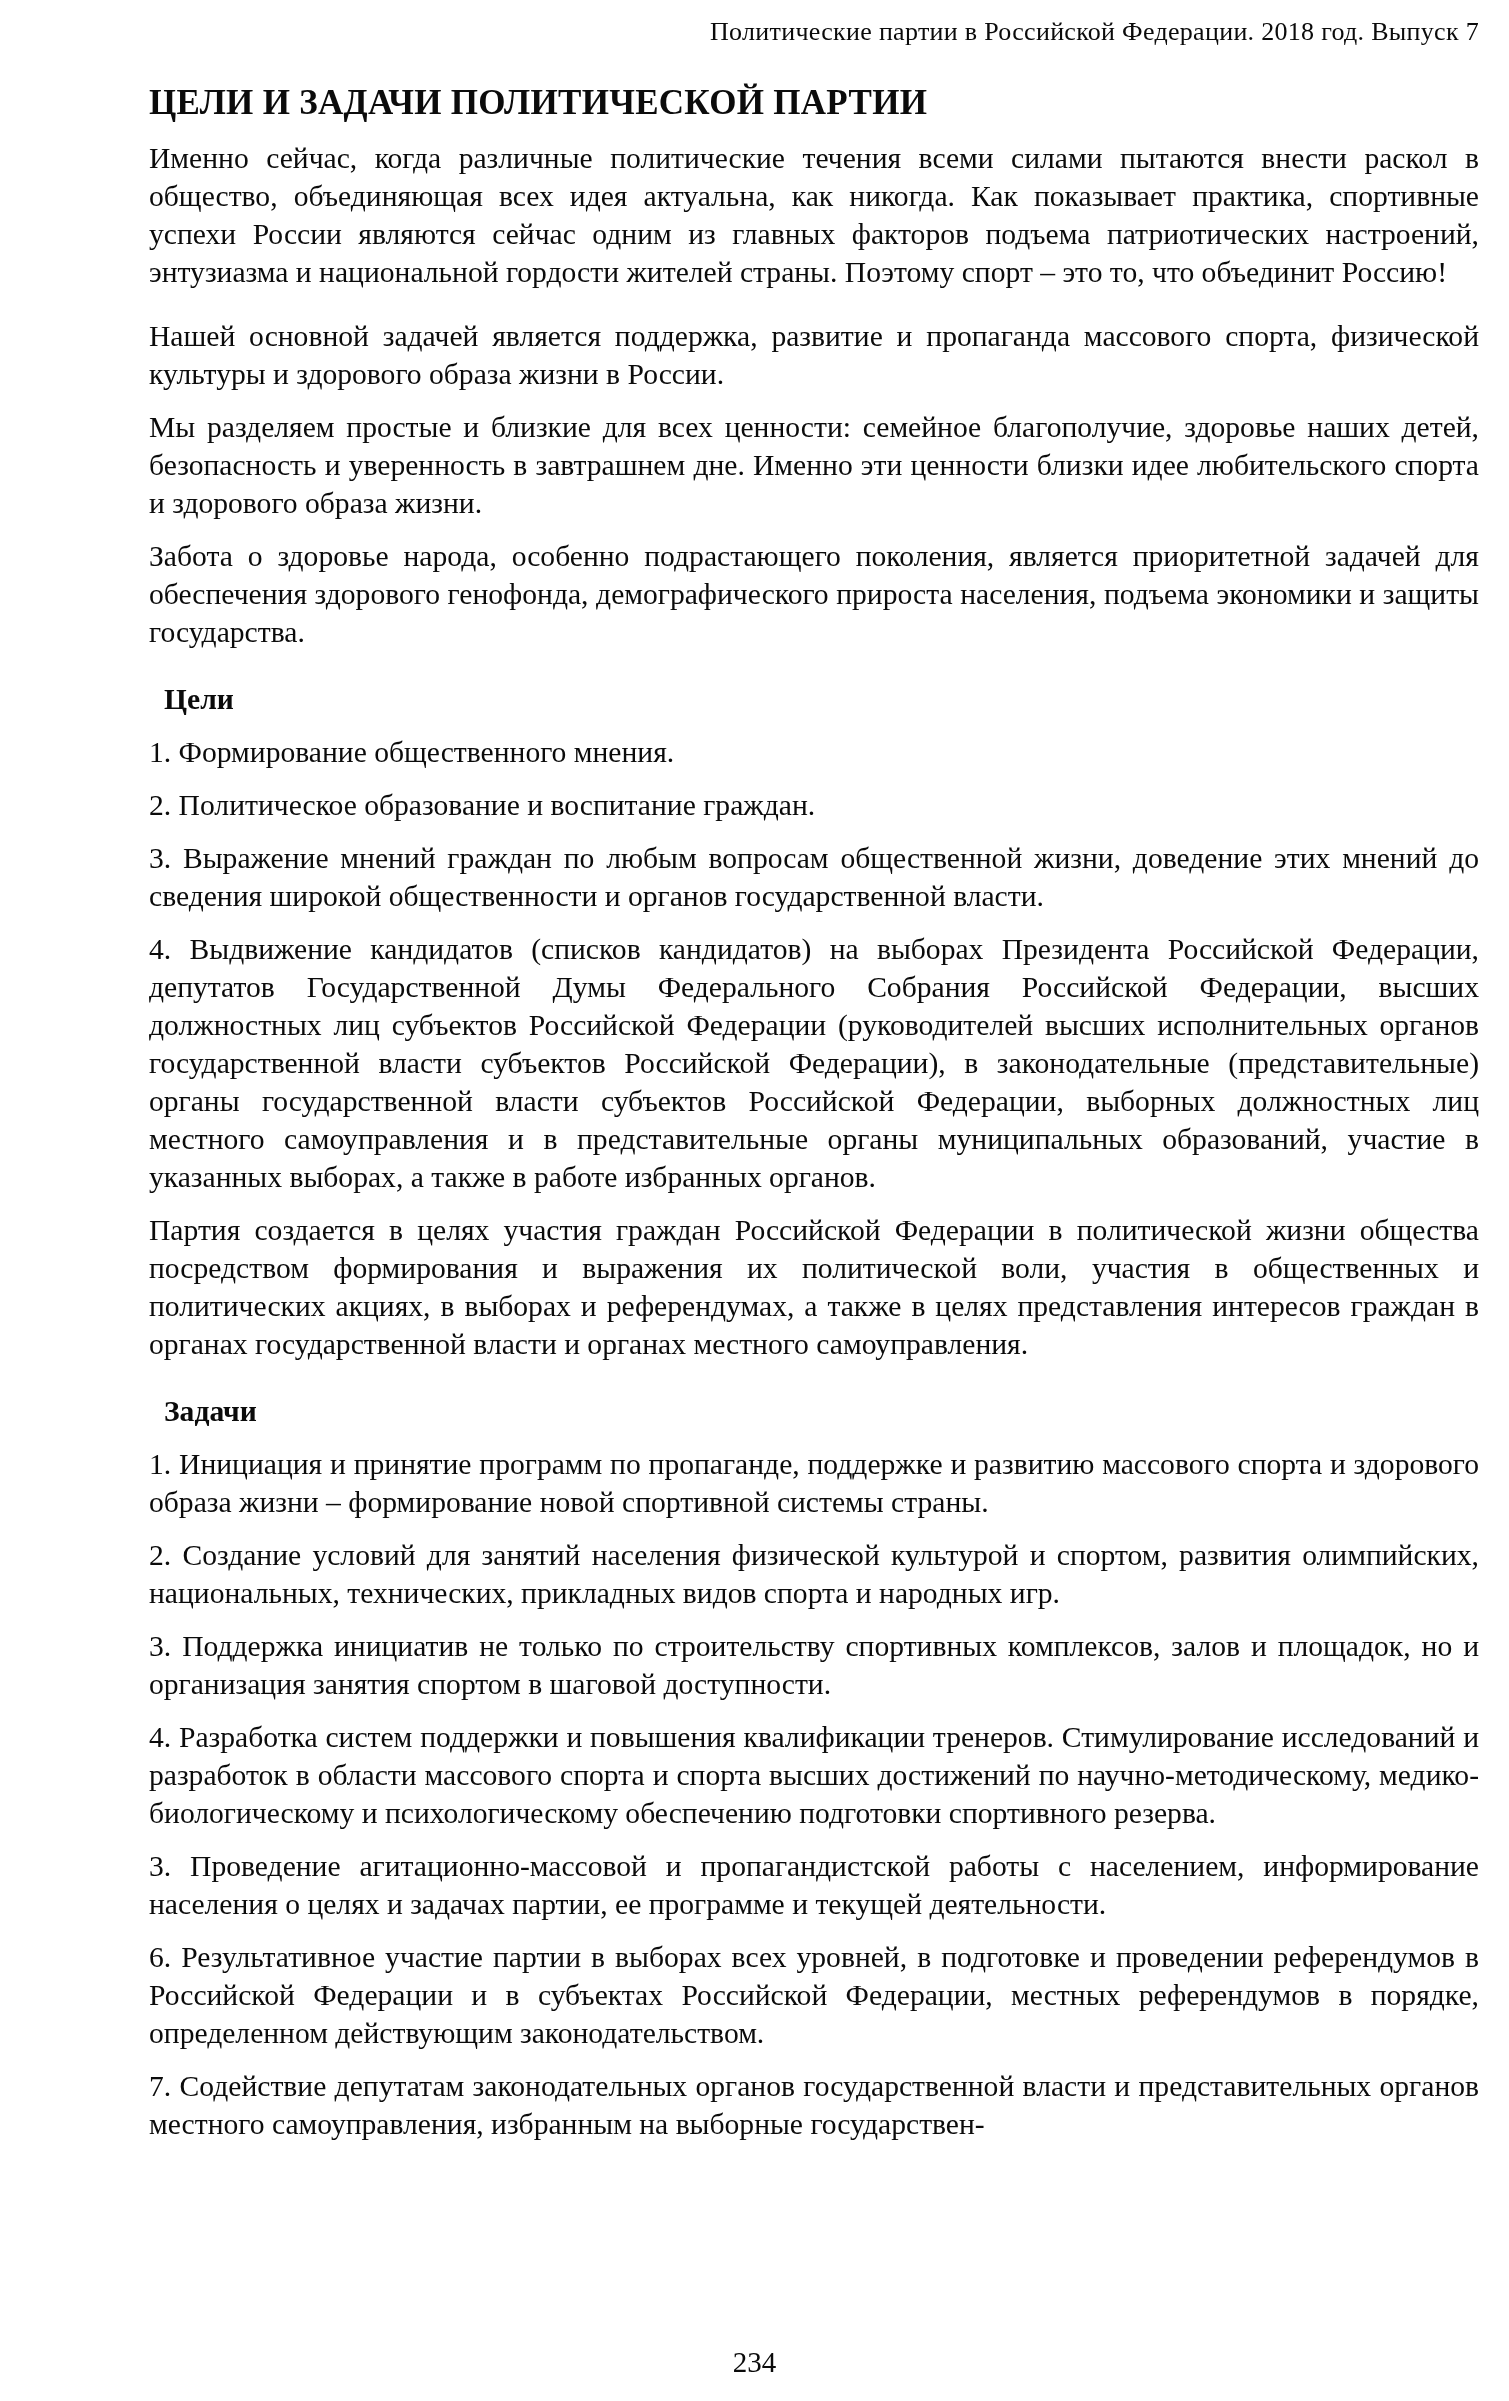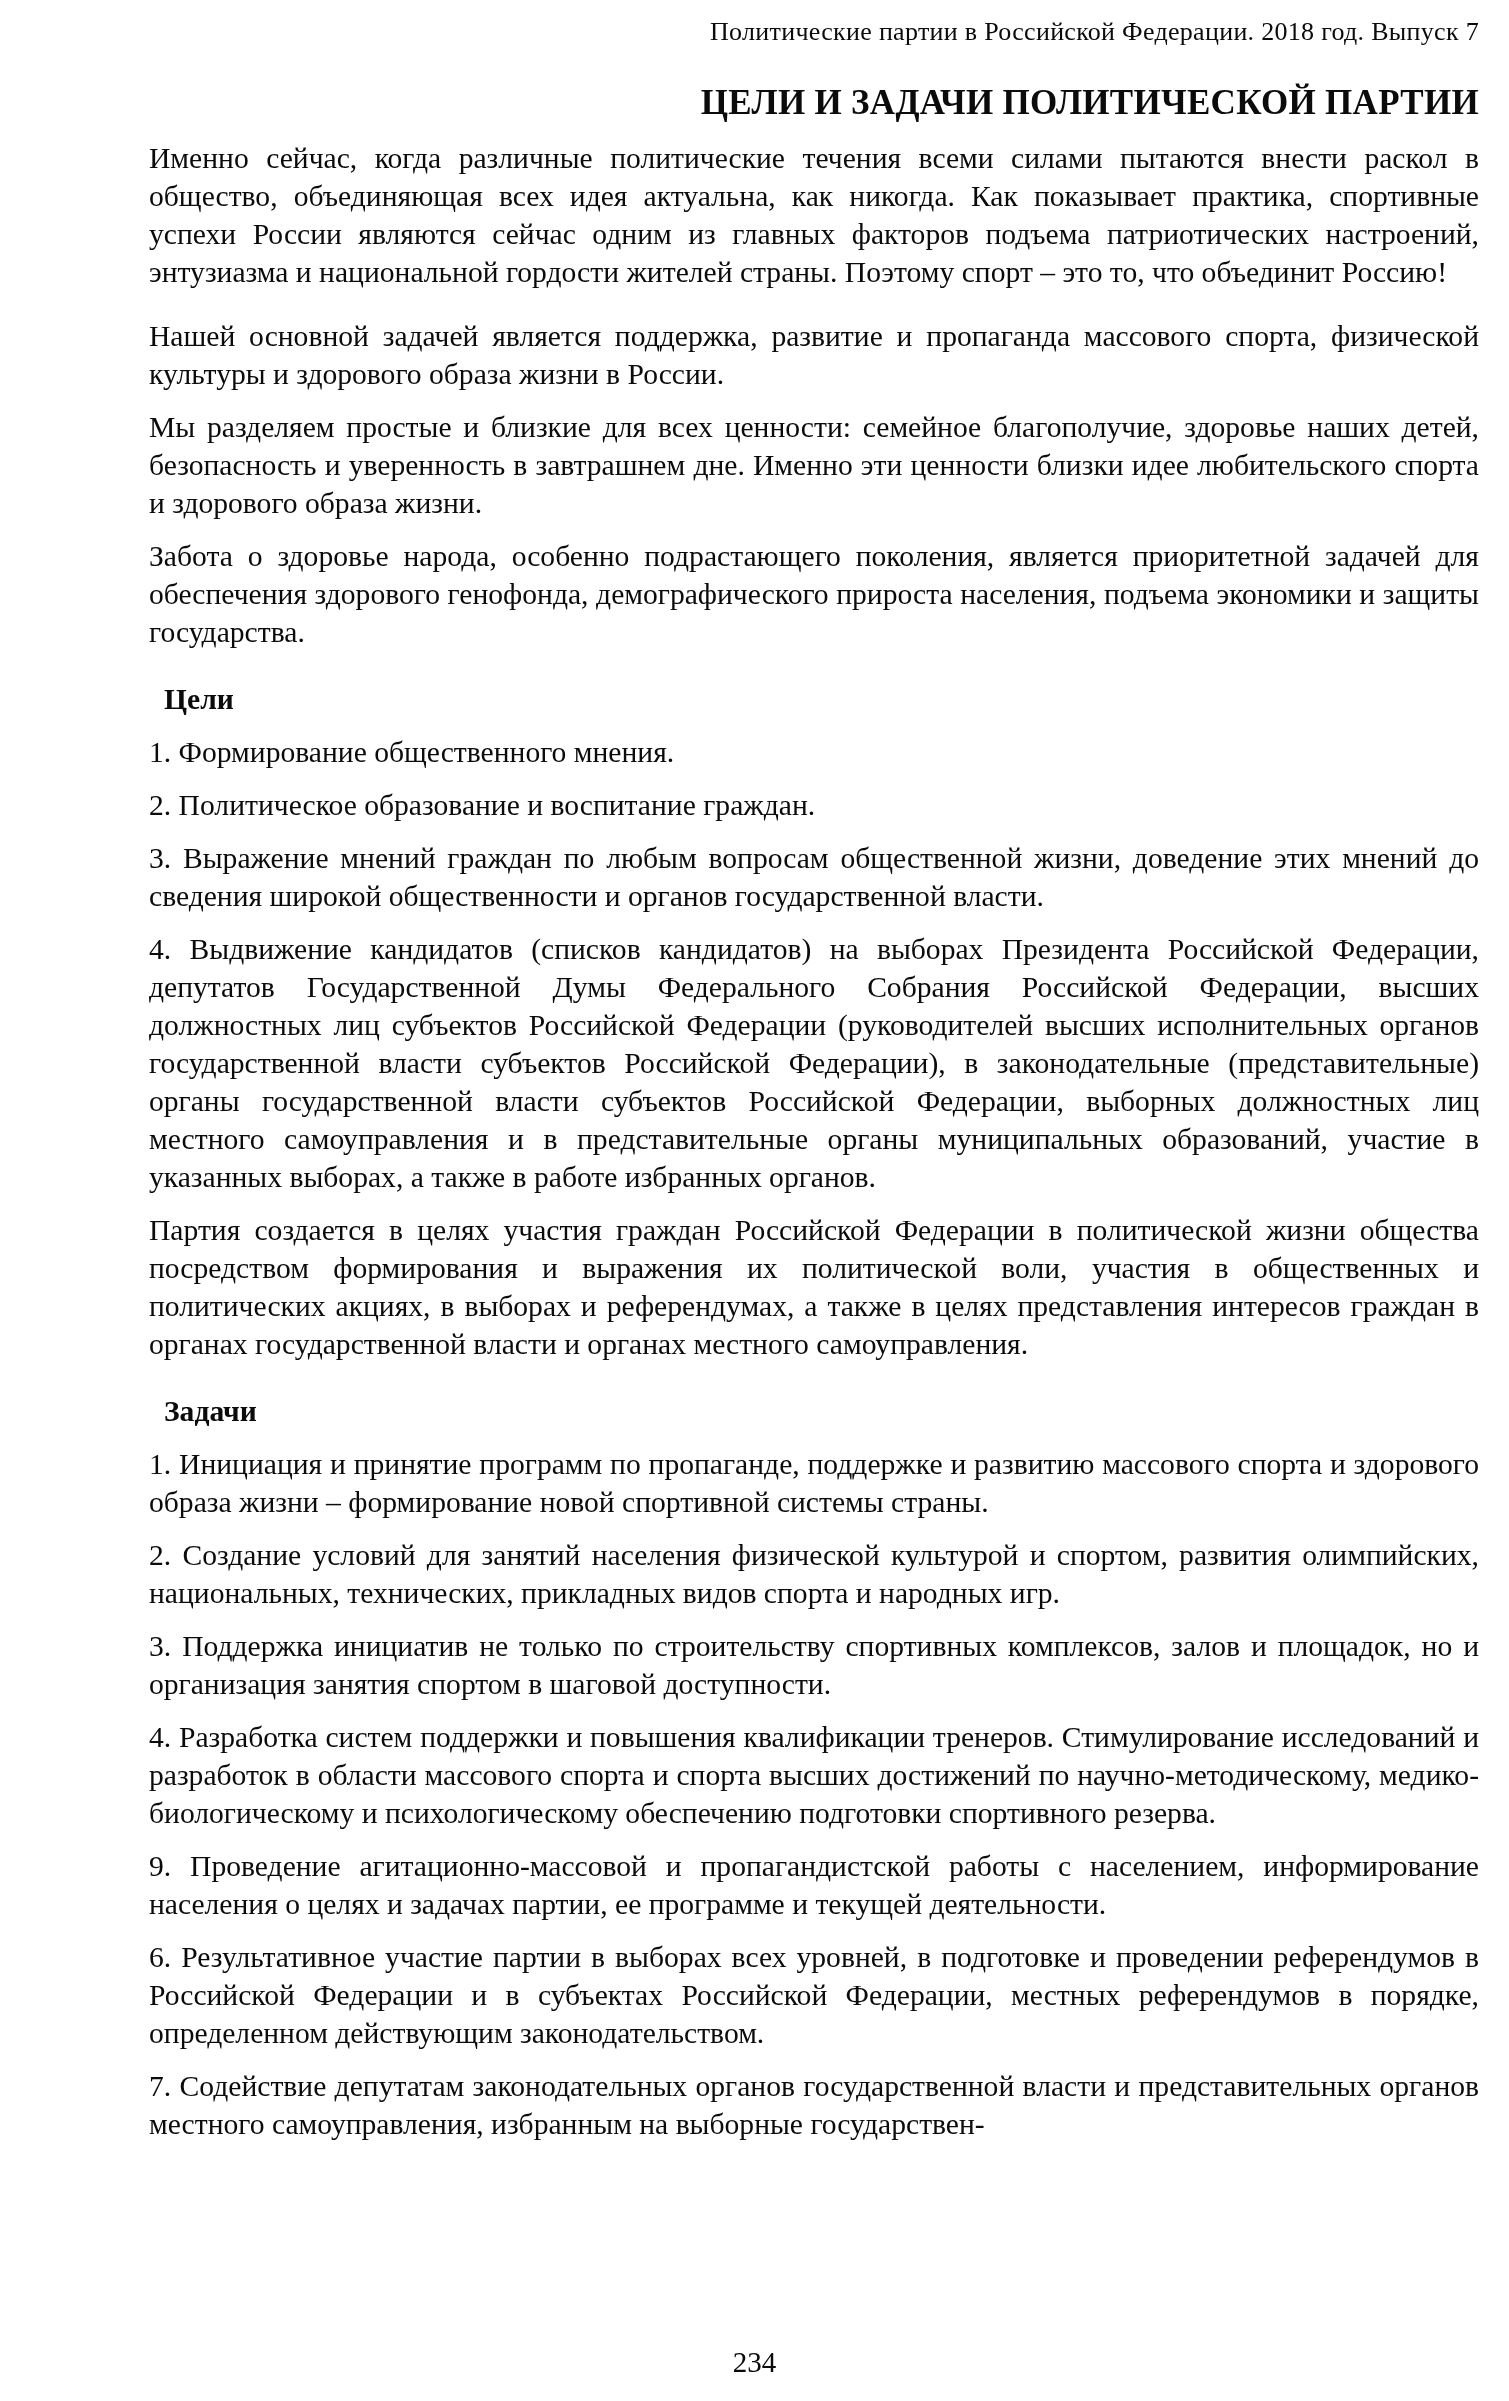--- a/index.html
+++ b/index.html
@@ -19,21 +19,21 @@
     overflow: hidden;
   }
   .running-header {
     text-align: right;
     font-size: 26px;
     line-height: 1.2;
     letter-spacing: 0.3px;
     white-space: nowrap;
   }
   .doc-title {
-    text-align: right;
+    text-align: left;
     font-weight: bold;
     font-size: 35px;
     line-height: 1.15;
     margin-top: 36px;
     letter-spacing: 0.3px;
   }
   .para {
     font-size: 29.6px;
     line-height: 38px;
     text-align: justify;
@@ -80,20 +80,20 @@
   <p class="para">4. Выдвижение кандидатов (списков кандидатов) на выборах Президента Российской Федерации, депутатов Государственной Думы Федерального Собрания Российской Федерации, высших должностных лиц субъектов Российской Федерации (руководителей высших исполнительных органов государственной власти субъектов Российской Федерации), в законодательные (представительные) органы государственной власти субъектов Российской Федерации, выборных должностных лиц местного самоуправления и в представительные органы муниципальных образований, участие в указанных выборах, а также в работе избранных органов.</p>
 
   <p class="para">Партия создается в целях участия граждан Российской Федерации в политической жизни общества посредством формирования и выражения их политической воли, участия в общественных и политических акциях, в выборах и референдумах, а также в целях представления интересов граждан в органах государственной власти и органах местного самоуправления.</p>
 
   <div class="section-heading">Задачи</div>
 
   <p class="para">1. Инициация и принятие программ по пропаганде, поддержке и развитию массового спорта и здорового образа жизни – формирование новой спортивной системы страны.</p>
   <p class="para">2. Создание условий для занятий населения физической культурой и спортом, развития олимпийских, национальных, технических, прикладных видов спорта и народных игр.</p>
   <p class="para">3. Поддержка инициатив не только по строительству спортивных комплексов, залов и площадок, но и организация занятия спортом в шаговой доступности.</p>
   <p class="para">4. Разработка систем поддержки и повышения квалификации тренеров. Стимулирование исследований и разработок в области массового спорта и спорта высших достижений по научно-методическому, медико-биологическому и психологическому обеспечению подготовки спортивного резерва.</p>
-  <p class="para">9. Проведение агитационно-массовой и пропагандистской работы с населением, информирование населения о целях и задачах партии, ее программе и текущей деятельности.</p>
+  <p class="para">3. Проведение агитационно-массовой и пропагандистской работы с населением, информирование населения о целях и задачах партии, ее программе и текущей деятельности.</p>
   <p class="para">6. Результативное участие партии в выборах всех уровней, в подготовке и проведении референдумов в Российской Федерации и в субъектах Российской Федерации, местных референдумов в порядке, определенном действующим законодательством.</p>
   <p class="para">7. Содействие депутатам законодательных органов государственной власти и представительных органов местного самоуправления, избранным на выборные государствен-</p>
 
   <div class="page-number">234</div>
 
 </div>
 
 
 </body></html>

